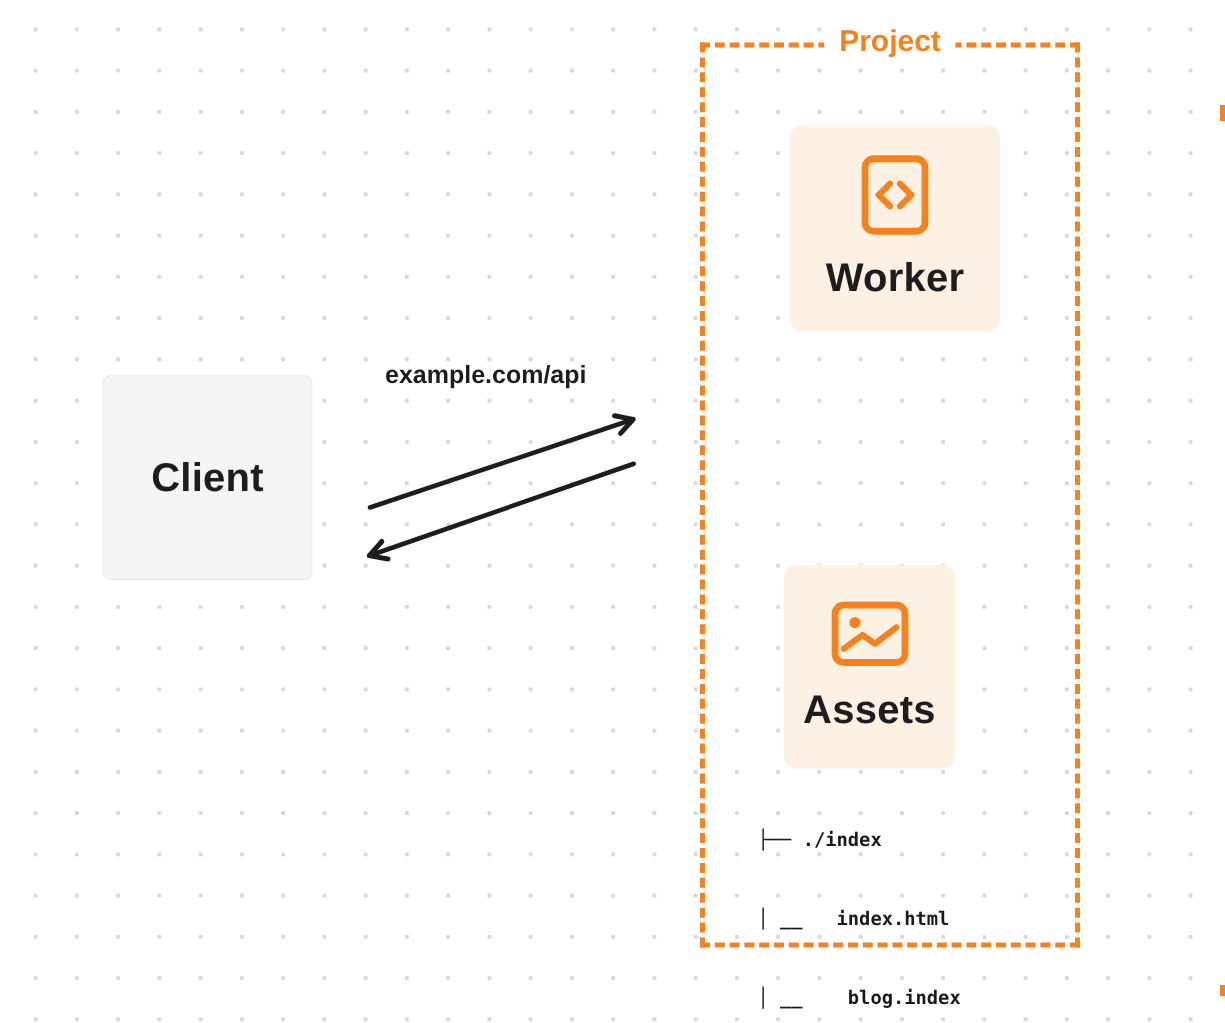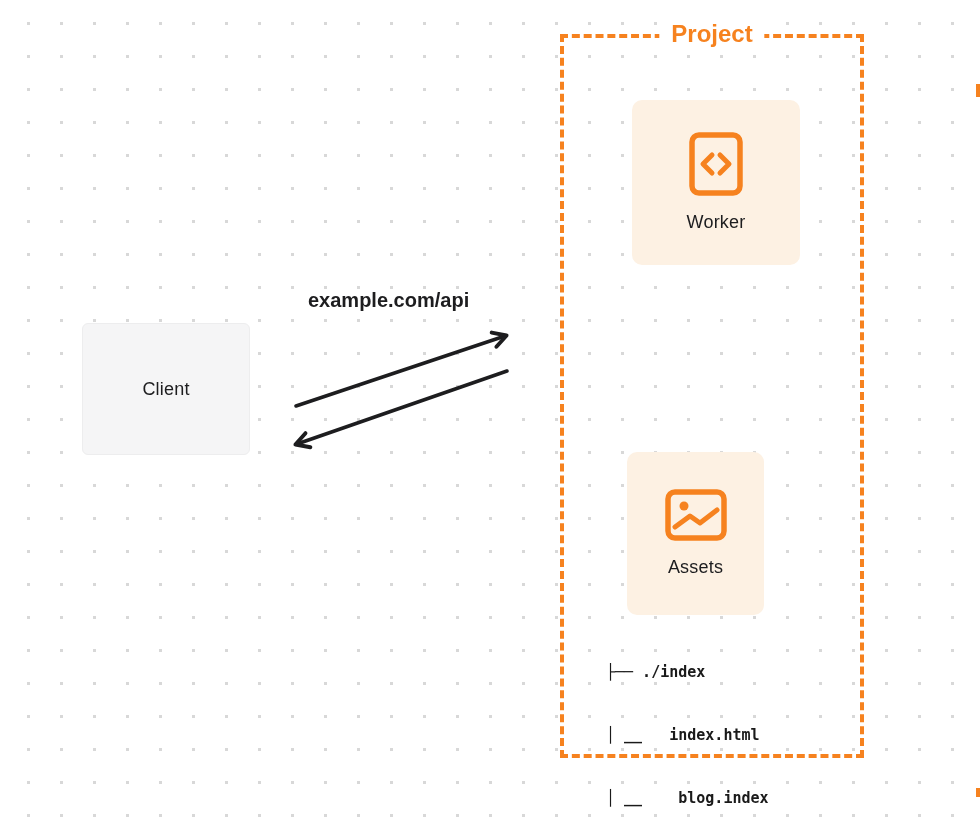--- a/index.html
+++ b/index.html
@@ -13,30 +13,30 @@
     overflow: hidden;
     background-color: #ffffff;
     background-image: radial-gradient(circle, var(--dot, #d8d8d8) 1.6px, transparent 1.9px);
     background-size: 33px 33px;
     background-position: 12px 7px;
   }
 
   
   .client-box {
     position: absolute;
-    left: 82px; top: 323px;
-    width: 168px; height: 132px;
+    left: 82px; top: 300px;
+    width: 168px; height: 164px;
     background: var(--client-bg, #f5f5f6);
     border: 1px solid #ededee;
     border-radius: 6px;
     display: flex; align-items: center; justify-content: center;
   }
   .node-label {
-    font-size: 18px;
-    font-weight: normal;
+    font-size: 32px;
+    font-weight: bold;
     letter-spacing: 0.2px;
     color: var(--text, #1d1d1f);
   }
 
   
   .arrow-label {
     position: absolute;
     left: 308px; top: 289px;
     font-size: 20px;
     font-weight: bold;

